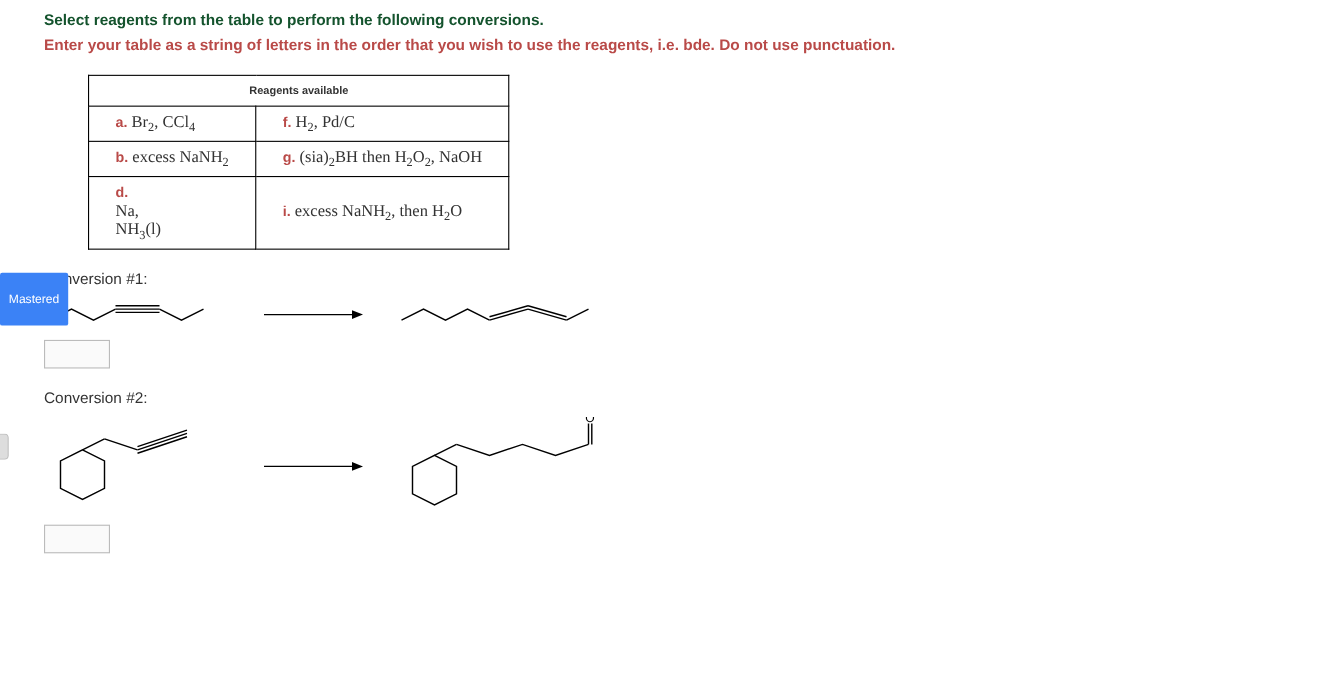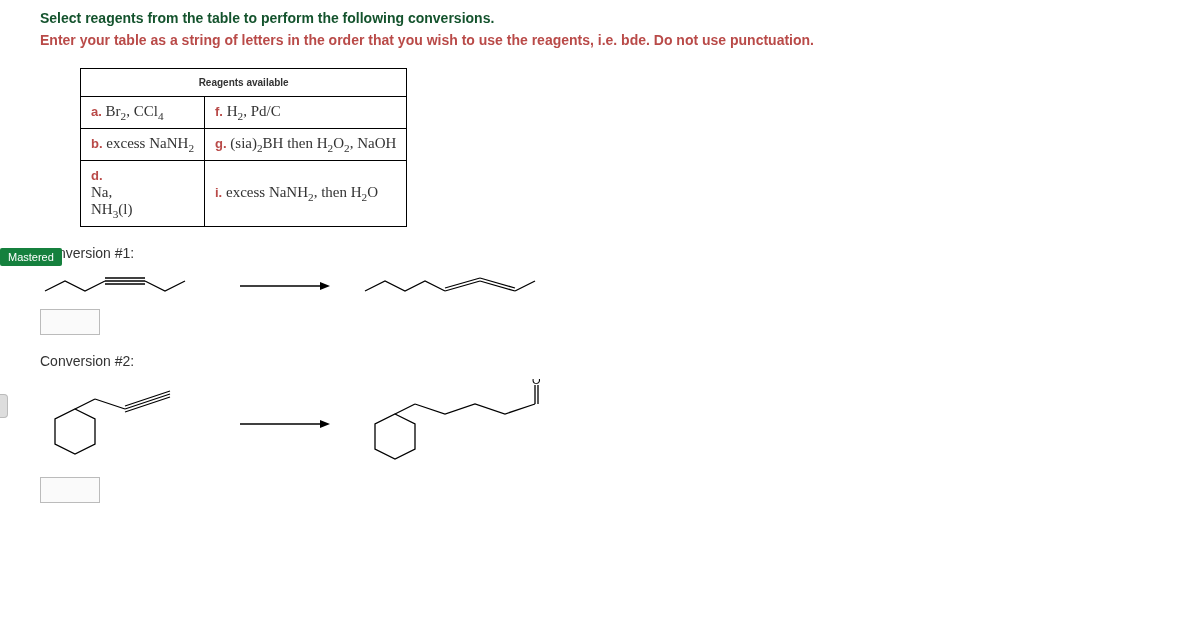--- a/index.html
+++ b/index.html
@@ -36,40 +36,40 @@
     }
     table.reagents th {
       text-align: center;
       font-weight: bold;
       padding: 8px 10px;
       border: 1px solid #000;
       font-size: 10px;
     }
     table.reagents td {
       border: 1px solid #000;
-      padding: 6px 10px;
+      padding: 6px 24px;
       vertical-align: middle;
       font-family: "Times New Roman", serif;
       font-size: 15px;
     }
     table.reagents td .label {
       color: #b94a48;
       font-weight: bold;
       font-family: Arial, sans-serif;
       font-size: 13px;
     }
     sub { font-size: 0.75em; vertical-align: sub; }
     .mastered-tag {
       position: absolute;
       left: 0;
       top: 248px;
-      background: #15803d;
+      background: #3b82f6;
       color: #fff;
       font-size: 11px;
-      padding: 3px 8px;
+      padding: 18px 8px;
       border-radius: 2px;
     }
     .conversion-block {
       margin: 18px 0 0 0;
     }
     .conv-label {
       font-size: 14px;
       color: #333;
       margin-bottom: 8px;
     }

